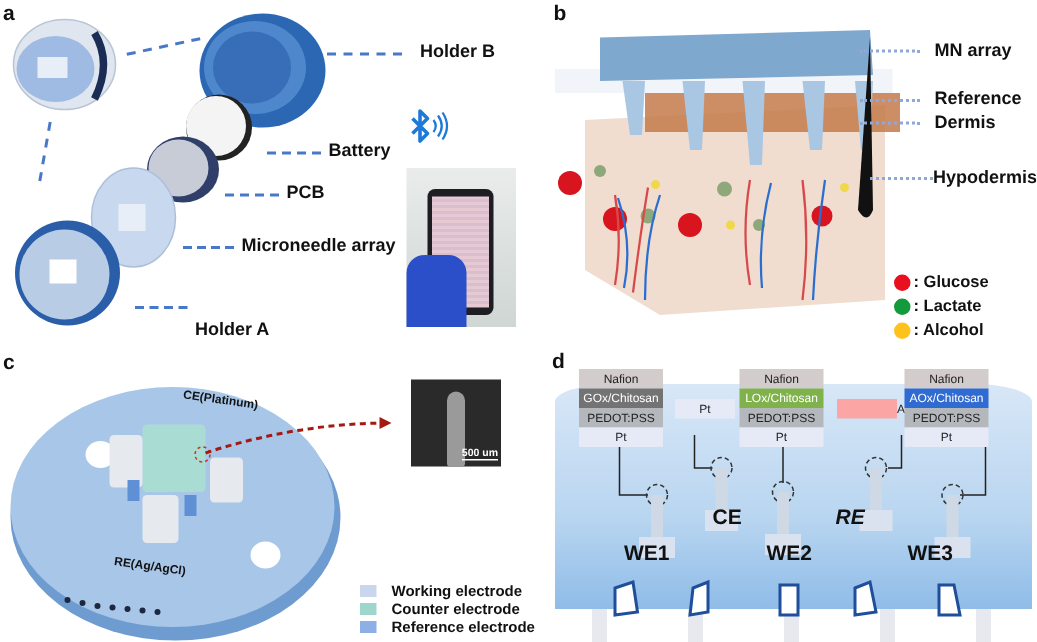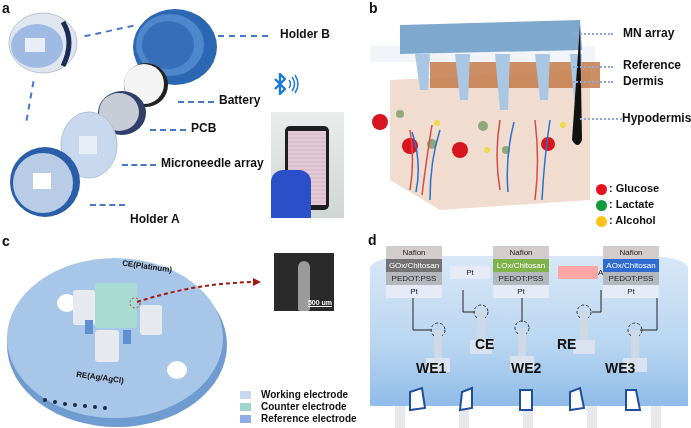--- a/index.html
+++ b/index.html
@@ -244,14 +244,14 @@
       <path d="M92 112 L102 108 L102 128 L90 130 Z"></path>
     <path d="M150 110 L162 110 L162 130 L150 130 Z"></path>
       <path d="M200 112 L210 108 L214 128 L200 130 Z"></path>
     <path d="M256 110 L266 110 L270 130 L256 130 Z"></path>
   </g>
 </svg>
 
 <div class="mark" style="left:416px;top:360px;">WE1</div>
 <div class="mark" style="left:475px;top:336px;">CE</div>
 <div class="mark" style="left:511px;top:360px;">WE2</div>
-<div class="mark" style="left:557px;top:336px;">RE</div>
+<div class="mark" style="left:557px;top:336px;font-style:italic;">RE</div>
 <div class="mark" style="left:605px;top:360px;">WE3</div>
 
 </body></html>

